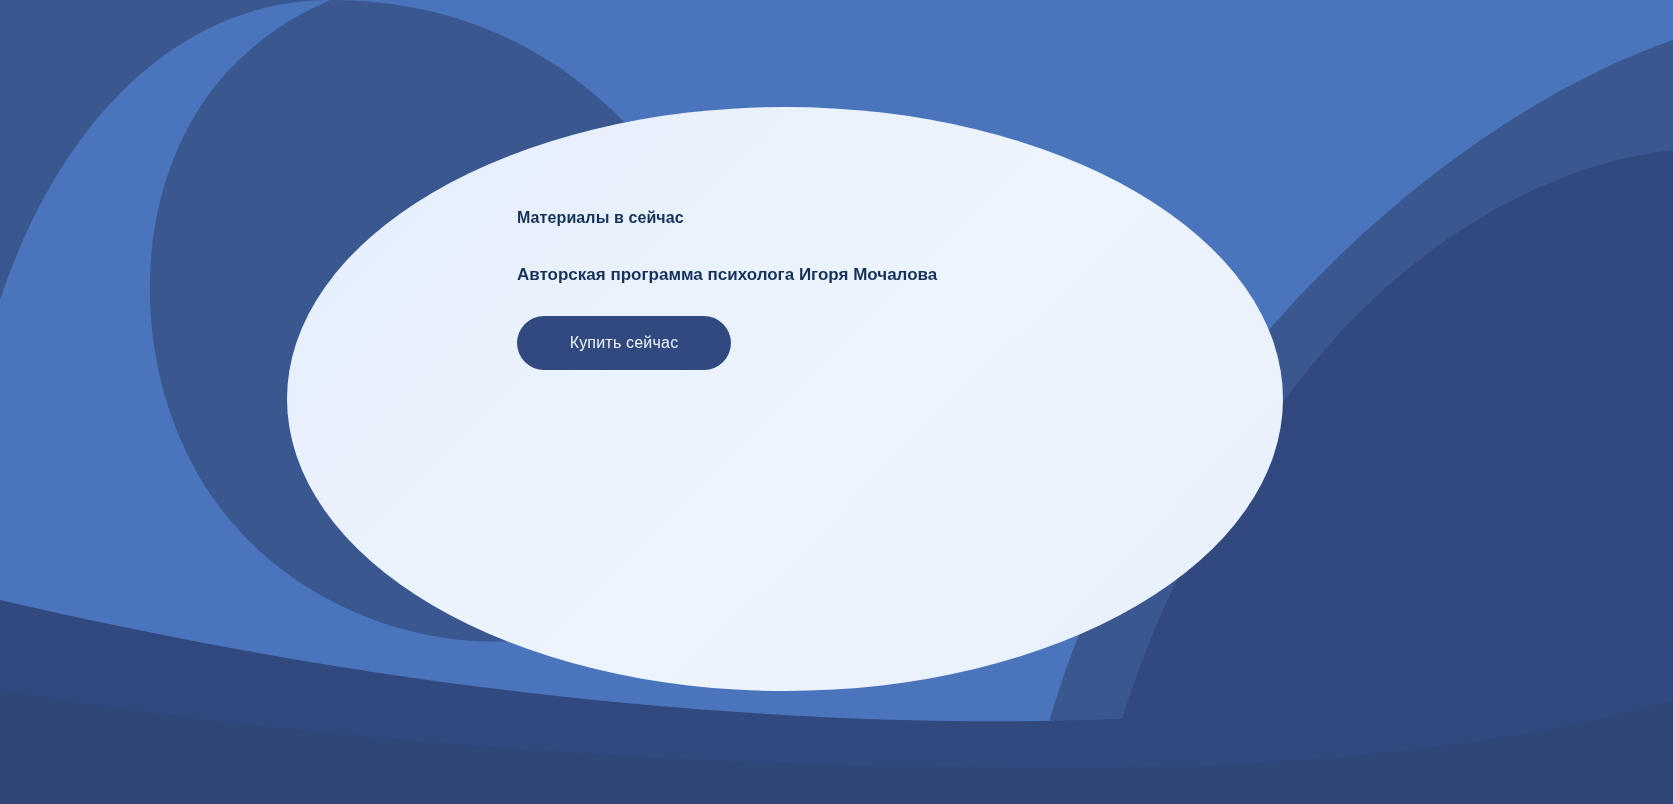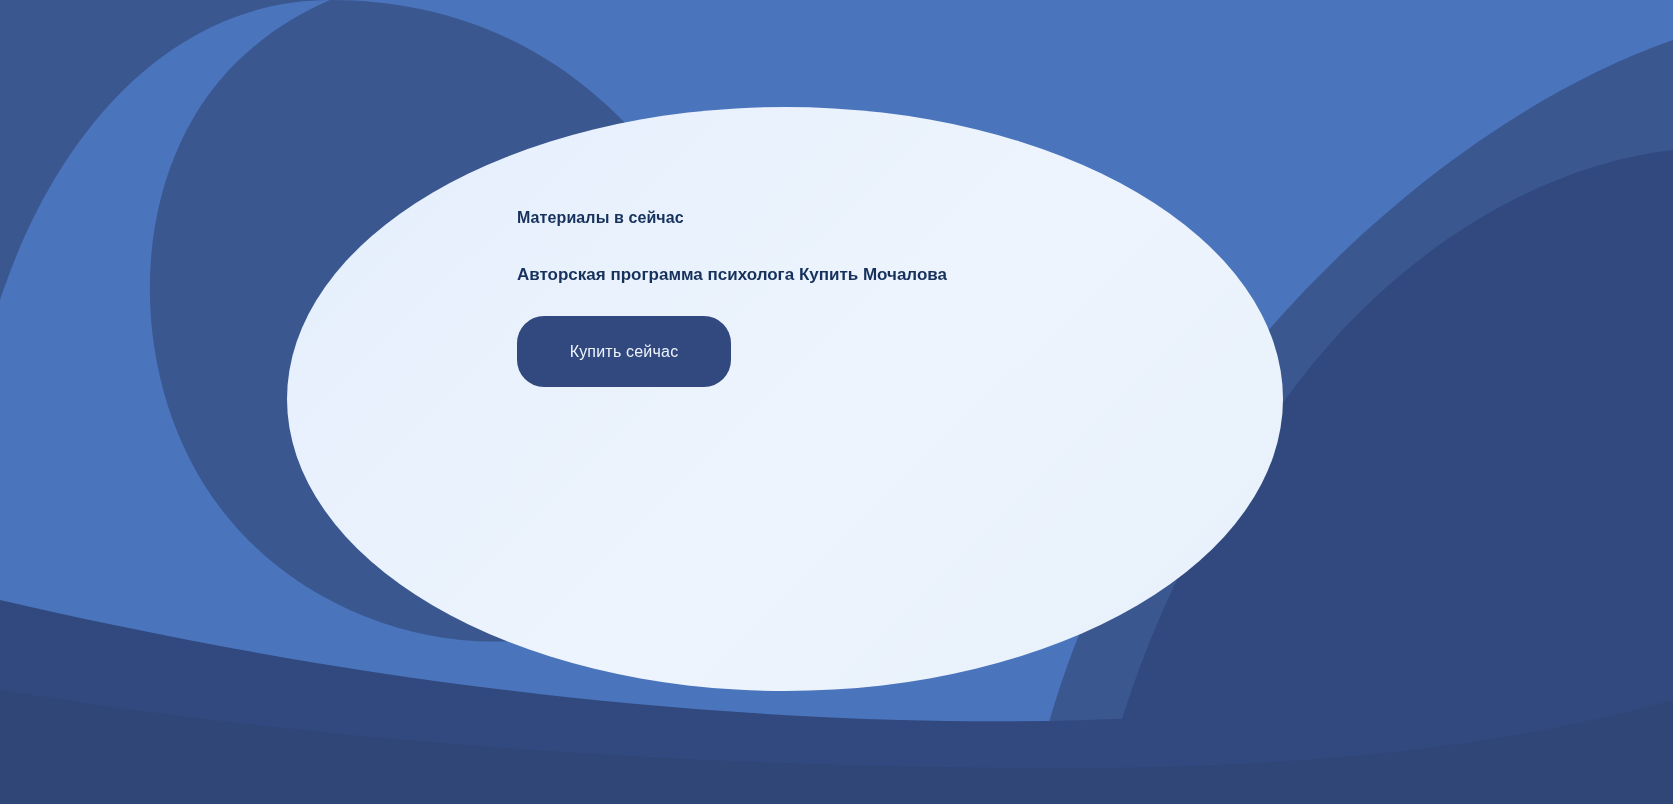--- a/index.html
+++ b/index.html
@@ -78,21 +78,21 @@
     margin-top: 34px;
     white-space: nowrap;
   }
 
   #cta-button {
     display: inline-flex;
     align-items: center;
     justify-content: center;
     margin-top: 29px;
     width: 214px;
-    height: 71px;
+    height: 54px;
     border: none;
     border-radius: 27px;
     background: #31497E;
     color: #EEF4FC;
     font-family: "Liberation Sans", "DejaVu Sans", sans-serif;
     font-size: 16px;
     line-height: 1;
     letter-spacing: 0.2px;
     cursor: pointer;
     text-decoration: none;
@@ -125,18 +125,18 @@
              L1673 804 L0 804 Z" fill="#2F4676"></path>
   </svg>
 
   <div id="hero-ellipse"></div>
 
   <div id="hero-content">
 
     <div id="eyebrow-text">Материалы в сейчас</div>
 
 
-    <div id="hero-subtitle">Авторская программа психолога Купить Мочалова</div>
+    <div id="hero-subtitle">Авторская программа психолога Игоря Мочалова</div>
 
     <button id="cta-button" type="button">Купить сейчас</button>
 
   </div>
 </div>
 
 </body></html>

